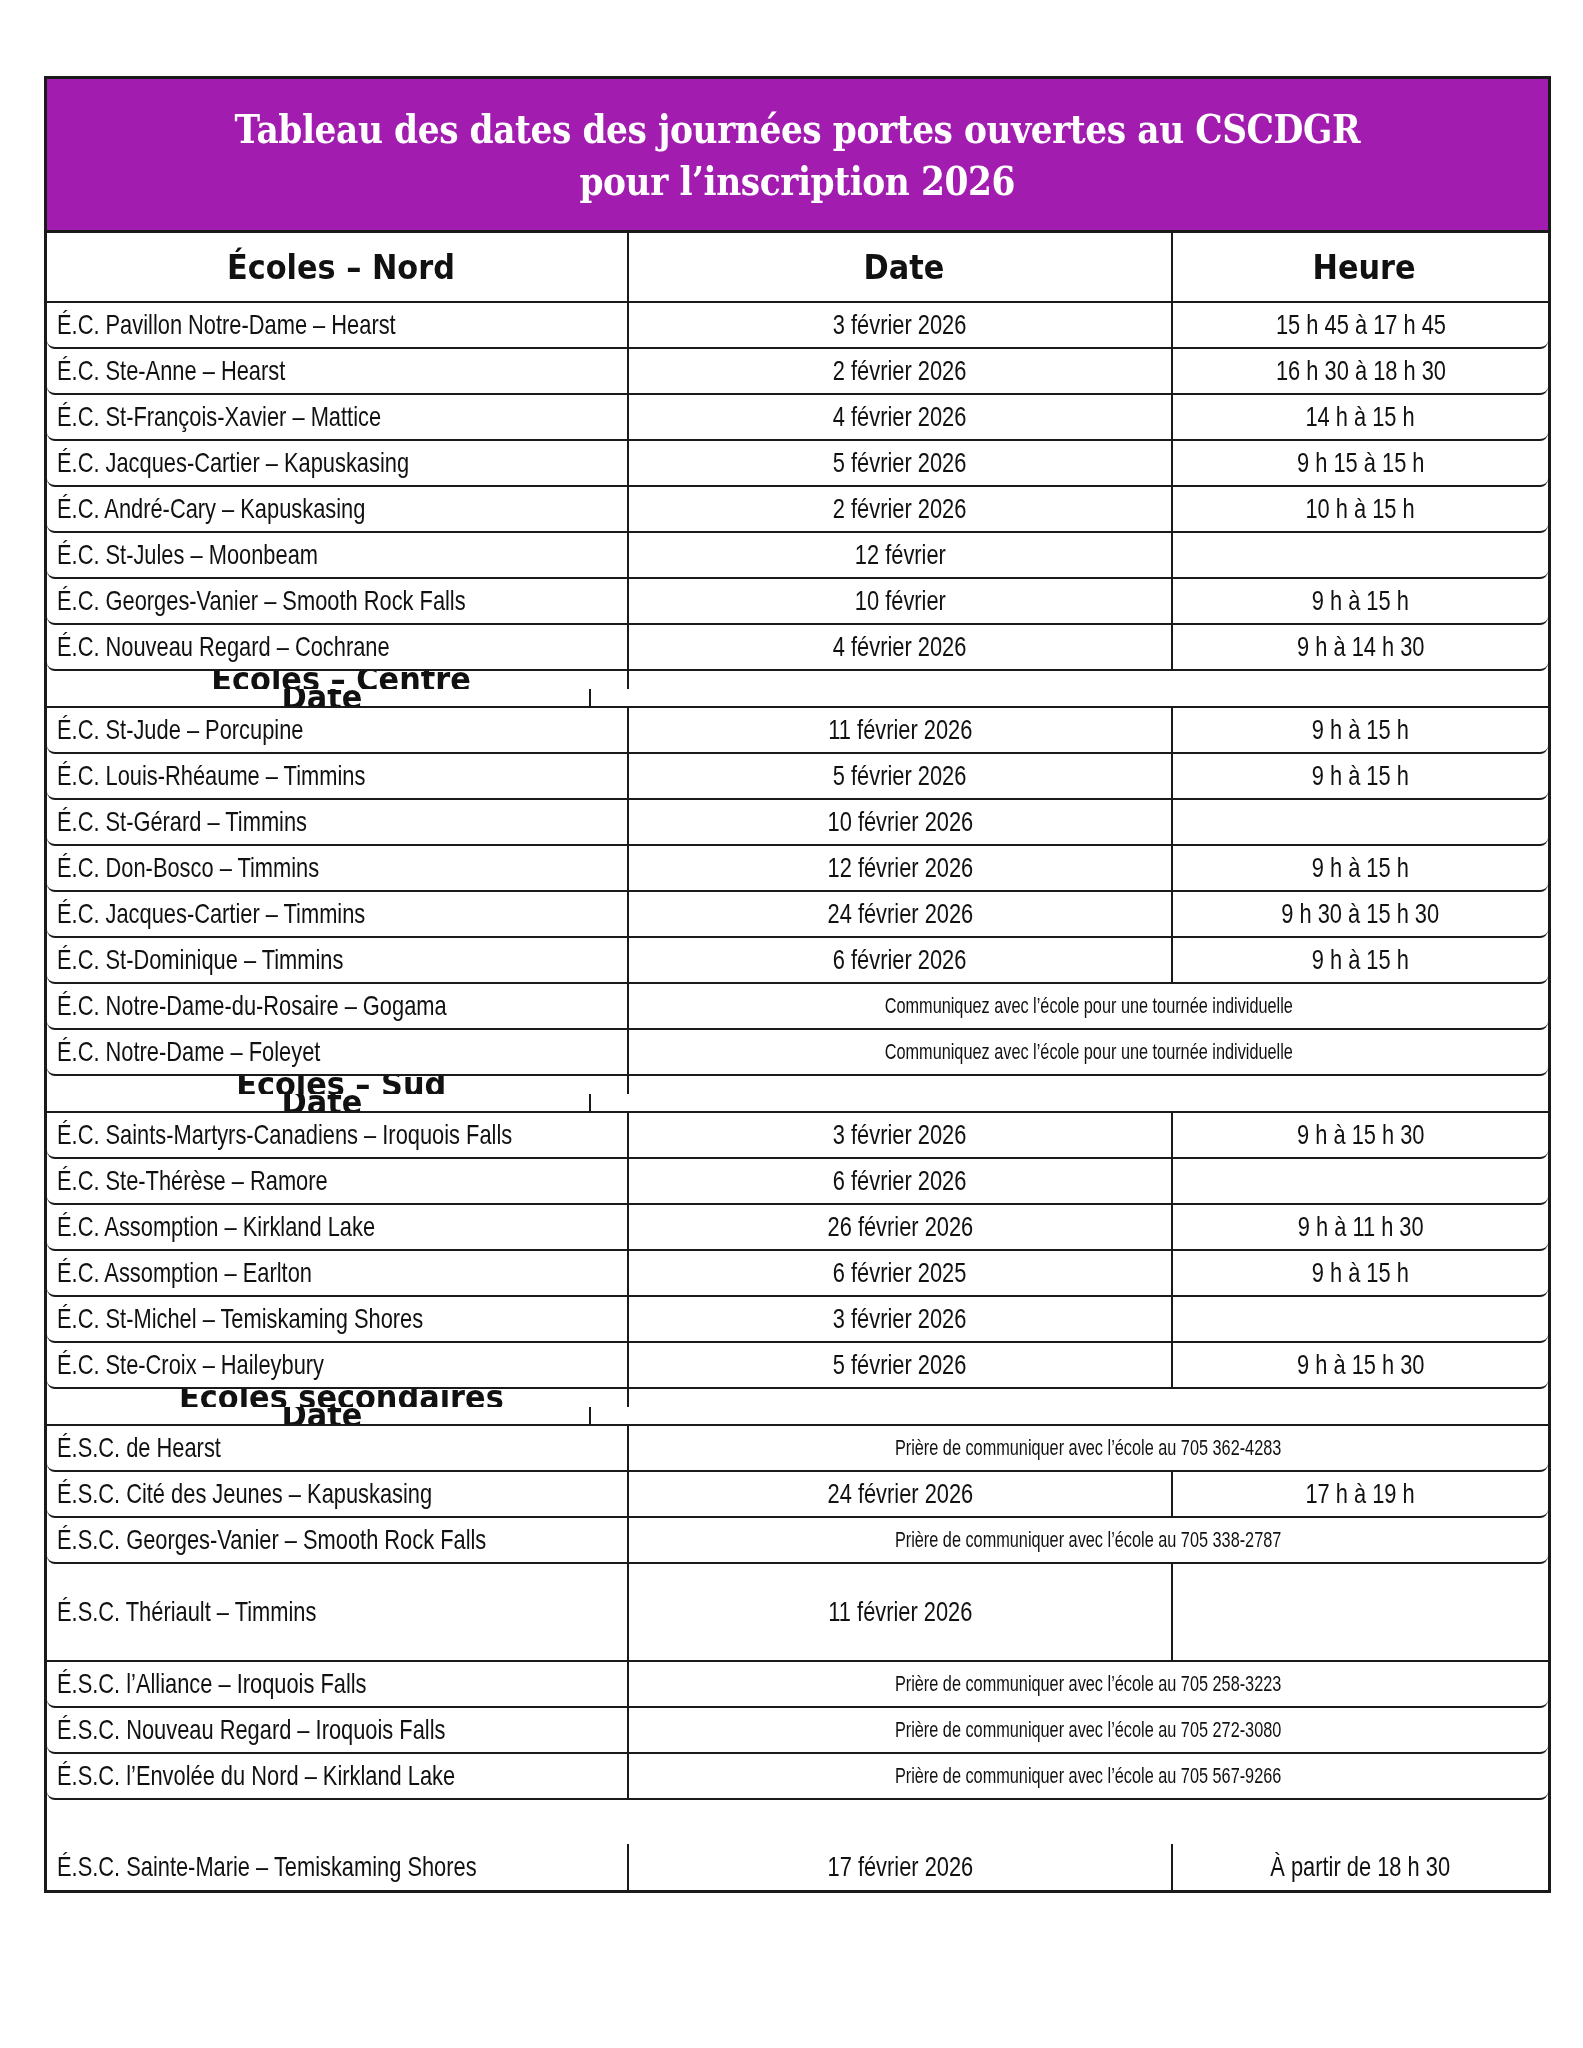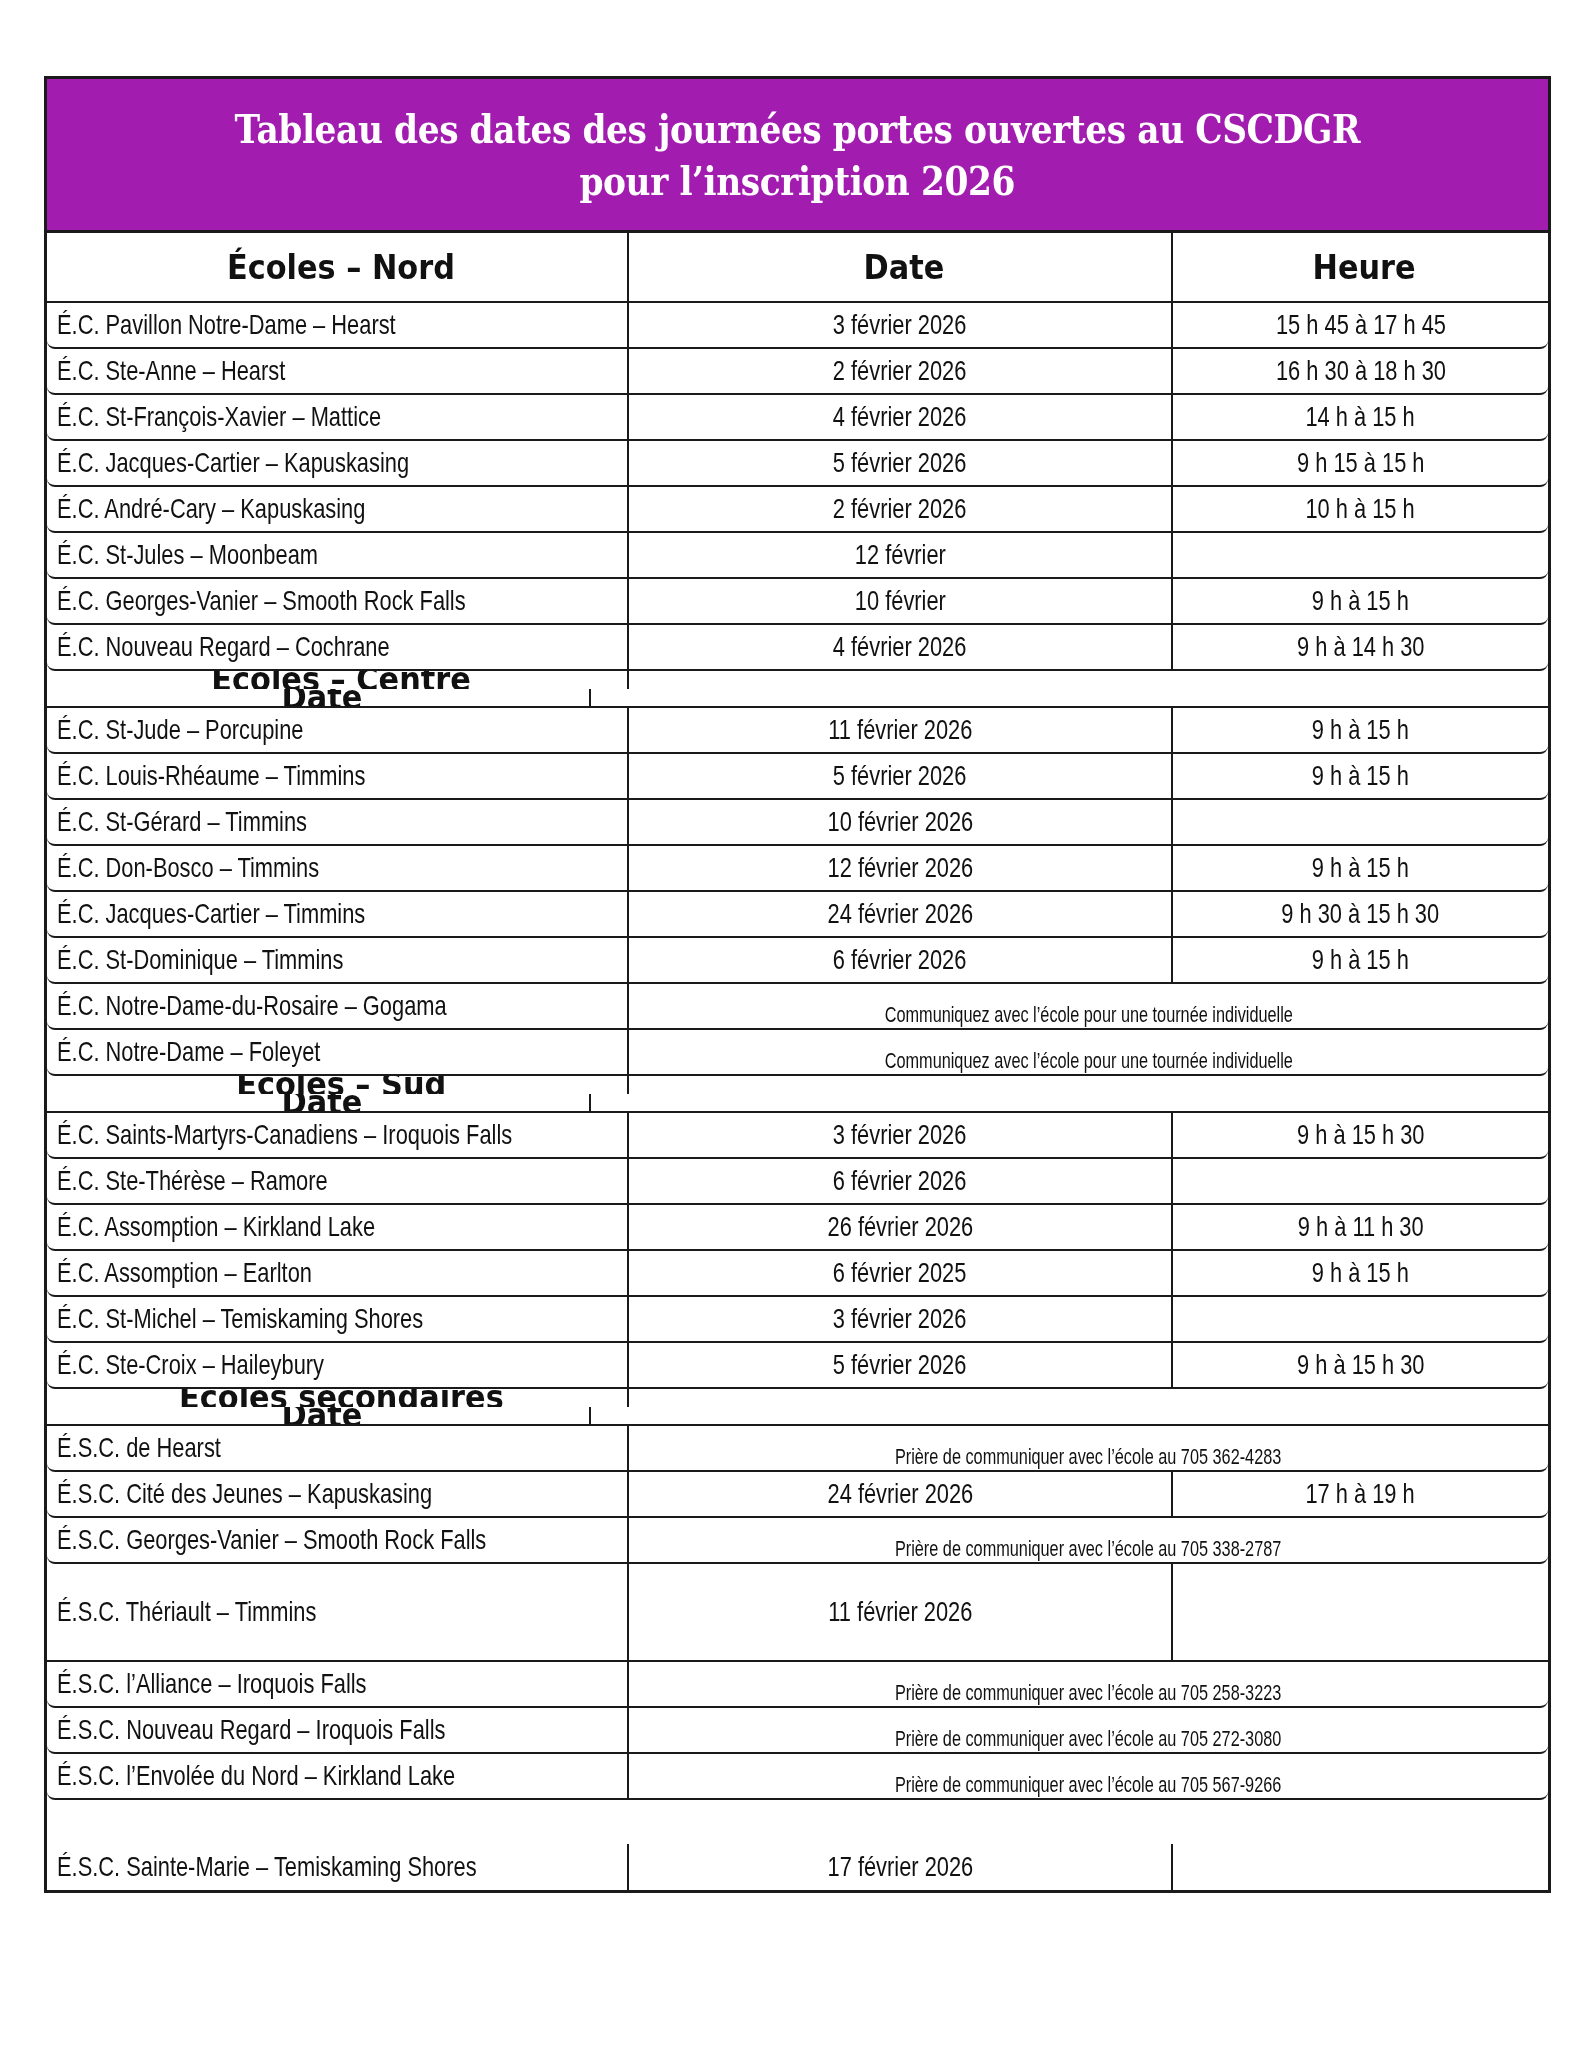--- a/index.html
+++ b/index.html
@@ -6,21 +6,21 @@
   body { width:1583px; height:2048px; position:relative; overflow:hidden; font-family:"Liberation Sans", sans-serif; color:#111; }
   .doc-table { position:absolute; left:44px; top:76px; width:1507px; border:3px solid #1a1a1a; box-sizing:border-box; }
   .title-band { background:#a21caf; height:154px; border-bottom:3px solid #1a1a1a; box-sizing:border-box; display:flex; flex-direction:column; align-items:center; justify-content:center; }
   .title-line { font-family:"DejaVu Serif", serif; font-weight:bold; color:#ffffff; font-size:40px; line-height:52px; letter-spacing:-0.5px; transform:scaleX(0.86); white-space:nowrap; }
   .row { display:flex; border-bottom:2.5px solid #1a1a1a; box-sizing:border-box; }
   .row:last-child { border-bottom:none;margin-top:44px; }
   .cell { box-sizing:border-box; display:flex; align-items:center; overflow:hidden; }
   .c1 { width:582px; border-right:2px solid #1a1a1a; padding-left:10px; }
   .c2 { width:544px; border-right:2px solid #1a1a1a; justify-content:center; }
   .c3 { flex:1; justify-content:center; }
-  .c23 { flex:1; justify-content:center;align-items:flex-end; }
+  .c23 { flex:1; justify-content:center; }
   .sec-head .cell { justify-content:center; padding-left:8px; }
   .sec-head .txt { font-family:"DejaVu Sans", sans-serif; font-weight:bold; font-size:33px; transform:scaleX(0.92); white-space:nowrap; }
   .data .txt { font-size:28px; transform:scaleX(0.78); white-space:nowrap; display:inline-block; }
   .data .c1 .txt { transform-origin:left center; }
   .data .note { font-size:22px; transform:scaleX(0.74); white-space:nowrap; display:inline-block; }
   .multi { display:flex; flex-direction:column; align-items:center; line-height:34px; }
   .h-first { height:70px; }
   .h-sec { height:37px;flex-direction:column; }
   .h-row { height:46px;border-radius:8px; }
   .h-tall { height:98px; }
@@ -373,15 +373,18 @@
           <span class="note">Prière de communiquer avec l’école au 705 567-9266</span>
         </div>
       </div>
       <div class="row data h-row">
         <div class="cell c1">
           <span class="txt">É.S.C. Sainte-Marie – Temiskaming Shores</span>
         </div>
         <div class="cell c2">
           <span class="txt">17 février 2026</span>
         </div>
+        <div class="cell c3">
+          <span class="txt">À partir de 18 h 30</span>
+        </div>
       </div>
     </div>
 </div>
 
 </body></html>

